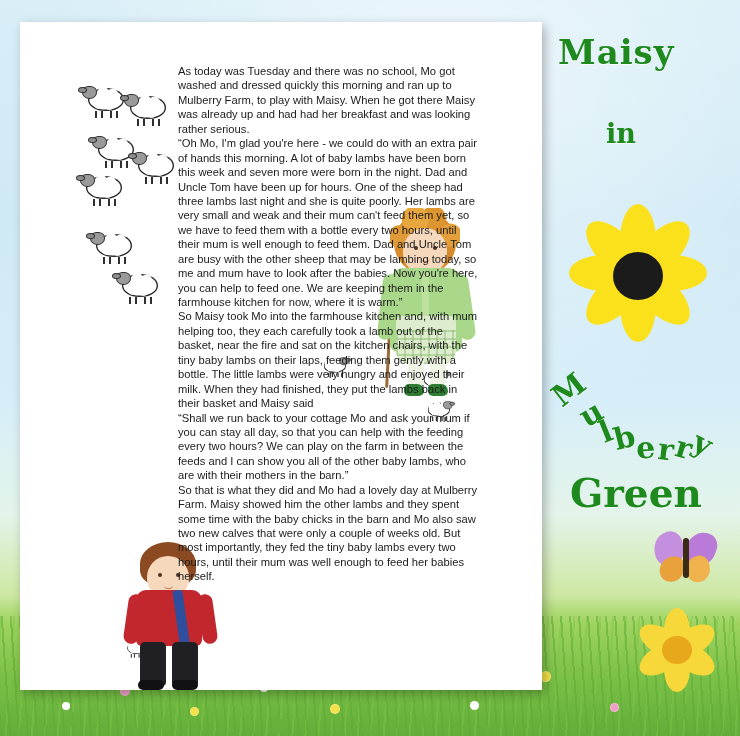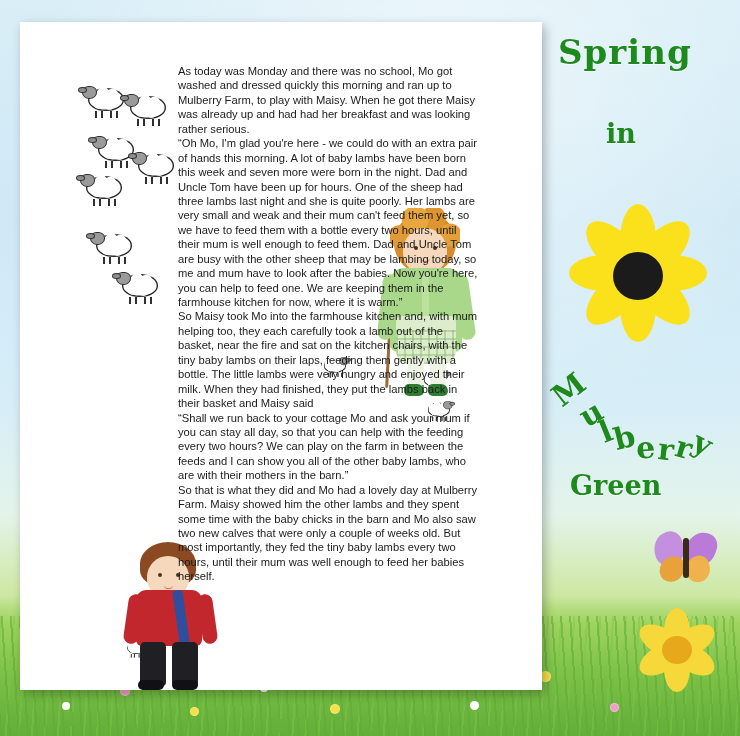--- a/index.html
+++ b/index.html
@@ -313,21 +313,21 @@
     position: absolute;
     color: #1e8a1e;
     font-family: "DejaVu Serif", serif;
     font-weight: bold;
     font-size: 30px;
     text-shadow: 0 1px 0 rgba(255,255,255,.75);
     transform-origin: center center;
   }
   .word-green {
     left: 28px; top: 470px;
-    font-size: 27px;
+    font-size: 39px;
   }
 
   .flower {
     position: absolute;
     left: 16px; top: 198px;
     width: 160px; height: 150px;
   }
   .petal {
     position: absolute;
     left: 62px; top: 6px;
@@ -552,32 +552,32 @@
         <div class="strap"></div>
         <div class="arm left"></div>
         <div class="arm right"></div>
         <div class="trouser l"></div>
         <div class="trouser r"></div>
         <div class="shoe l"></div>
         <div class="shoe r"></div>
       </div>
 
       <div class="story">
-        <p class="wide">As today was Monday and there was no school, Mo got washed and dressed quickly this morning and ran up to Mulberry Farm, to play with Maisy. When he got there Maisy was already up and had had her breakfast and was looking rather serious.</p>
+        <p class="wide">As today was Tuesday and there was no school, Mo got washed and dressed quickly this morning and ran up to Mulberry Farm, to play with Maisy. When he got there Maisy was already up and had had her breakfast and was looking rather serious.</p>
         <p class="wide" style="shape-outside:none;">“Oh Mo, I'm glad you're here - we could do with an extra pair of hands this morning. A lot of baby lambs have been born this week and seven more were born in the night. Dad and Uncle Tom have been up for hours. One of the sheep had three lambs last night and she is quite poorly. Her lambs are very small and weak and their mum can't feed them yet, so we have to feed them with a bottle every two hours, until their mum is well enough to feed them. Dad and Uncle Tom are busy with the other sheep that may be lambing today, so me and mum have to look after the babies. Now you're here, you can help to feed one. We are keeping them in the farmhouse kitchen for now, where it is warm.”</p>
         <p class="wide">So Maisy took Mo into the farmhouse kitchen and, with mum helping too, they each carefully took a lamb out of the basket, near the fire and sat on the kitchen chairs, with the tiny baby lambs on their laps, feeding them gently with a bottle. The little lambs were very hungry and enjoyed their milk. When they had finished, they put the lambs back in their basket and Maisy said</p>
         <p class="wide">“Shall we run back to your cottage Mo and ask your mum if you can stay all day, so that you can help with the feeding every two hours? We can play on the farm in between the feeds and I can show you all of the other baby lambs, who are with their mothers in the barn.”</p>
         <p class="wide">So that is what they did and Mo had a lovely day at Mulberry Farm. Maisy showed him the other lambs and they spent some time with the baby chicks in the barn and Mo also saw two new calves that were only a couple of weeks old. But most importantly, they fed the tiny baby lambs every two hours, until their mum was well enough to feed her babies herself.</p>
       </div>
 
     </div>
   </div>
 
   <div class="title-area">
-    <div class="title-word word-spring">Spring</div>
+    <div class="title-word word-spring">Maisy</div>
     <div class="title-word word-in">in</div>
 
     <div class="flower">
       <div class="petal" style="transform:rotate(0deg);"></div>
       <div class="petal" style="transform:rotate(45deg);"></div>
       <div class="petal" style="transform:rotate(90deg);"></div>
       <div class="petal" style="transform:rotate(135deg);"></div>
       <div class="petal" style="transform:rotate(180deg);"></div>
       <div class="petal" style="transform:rotate(225deg);"></div>
       <div class="petal" style="transform:rotate(270deg);"></div>

